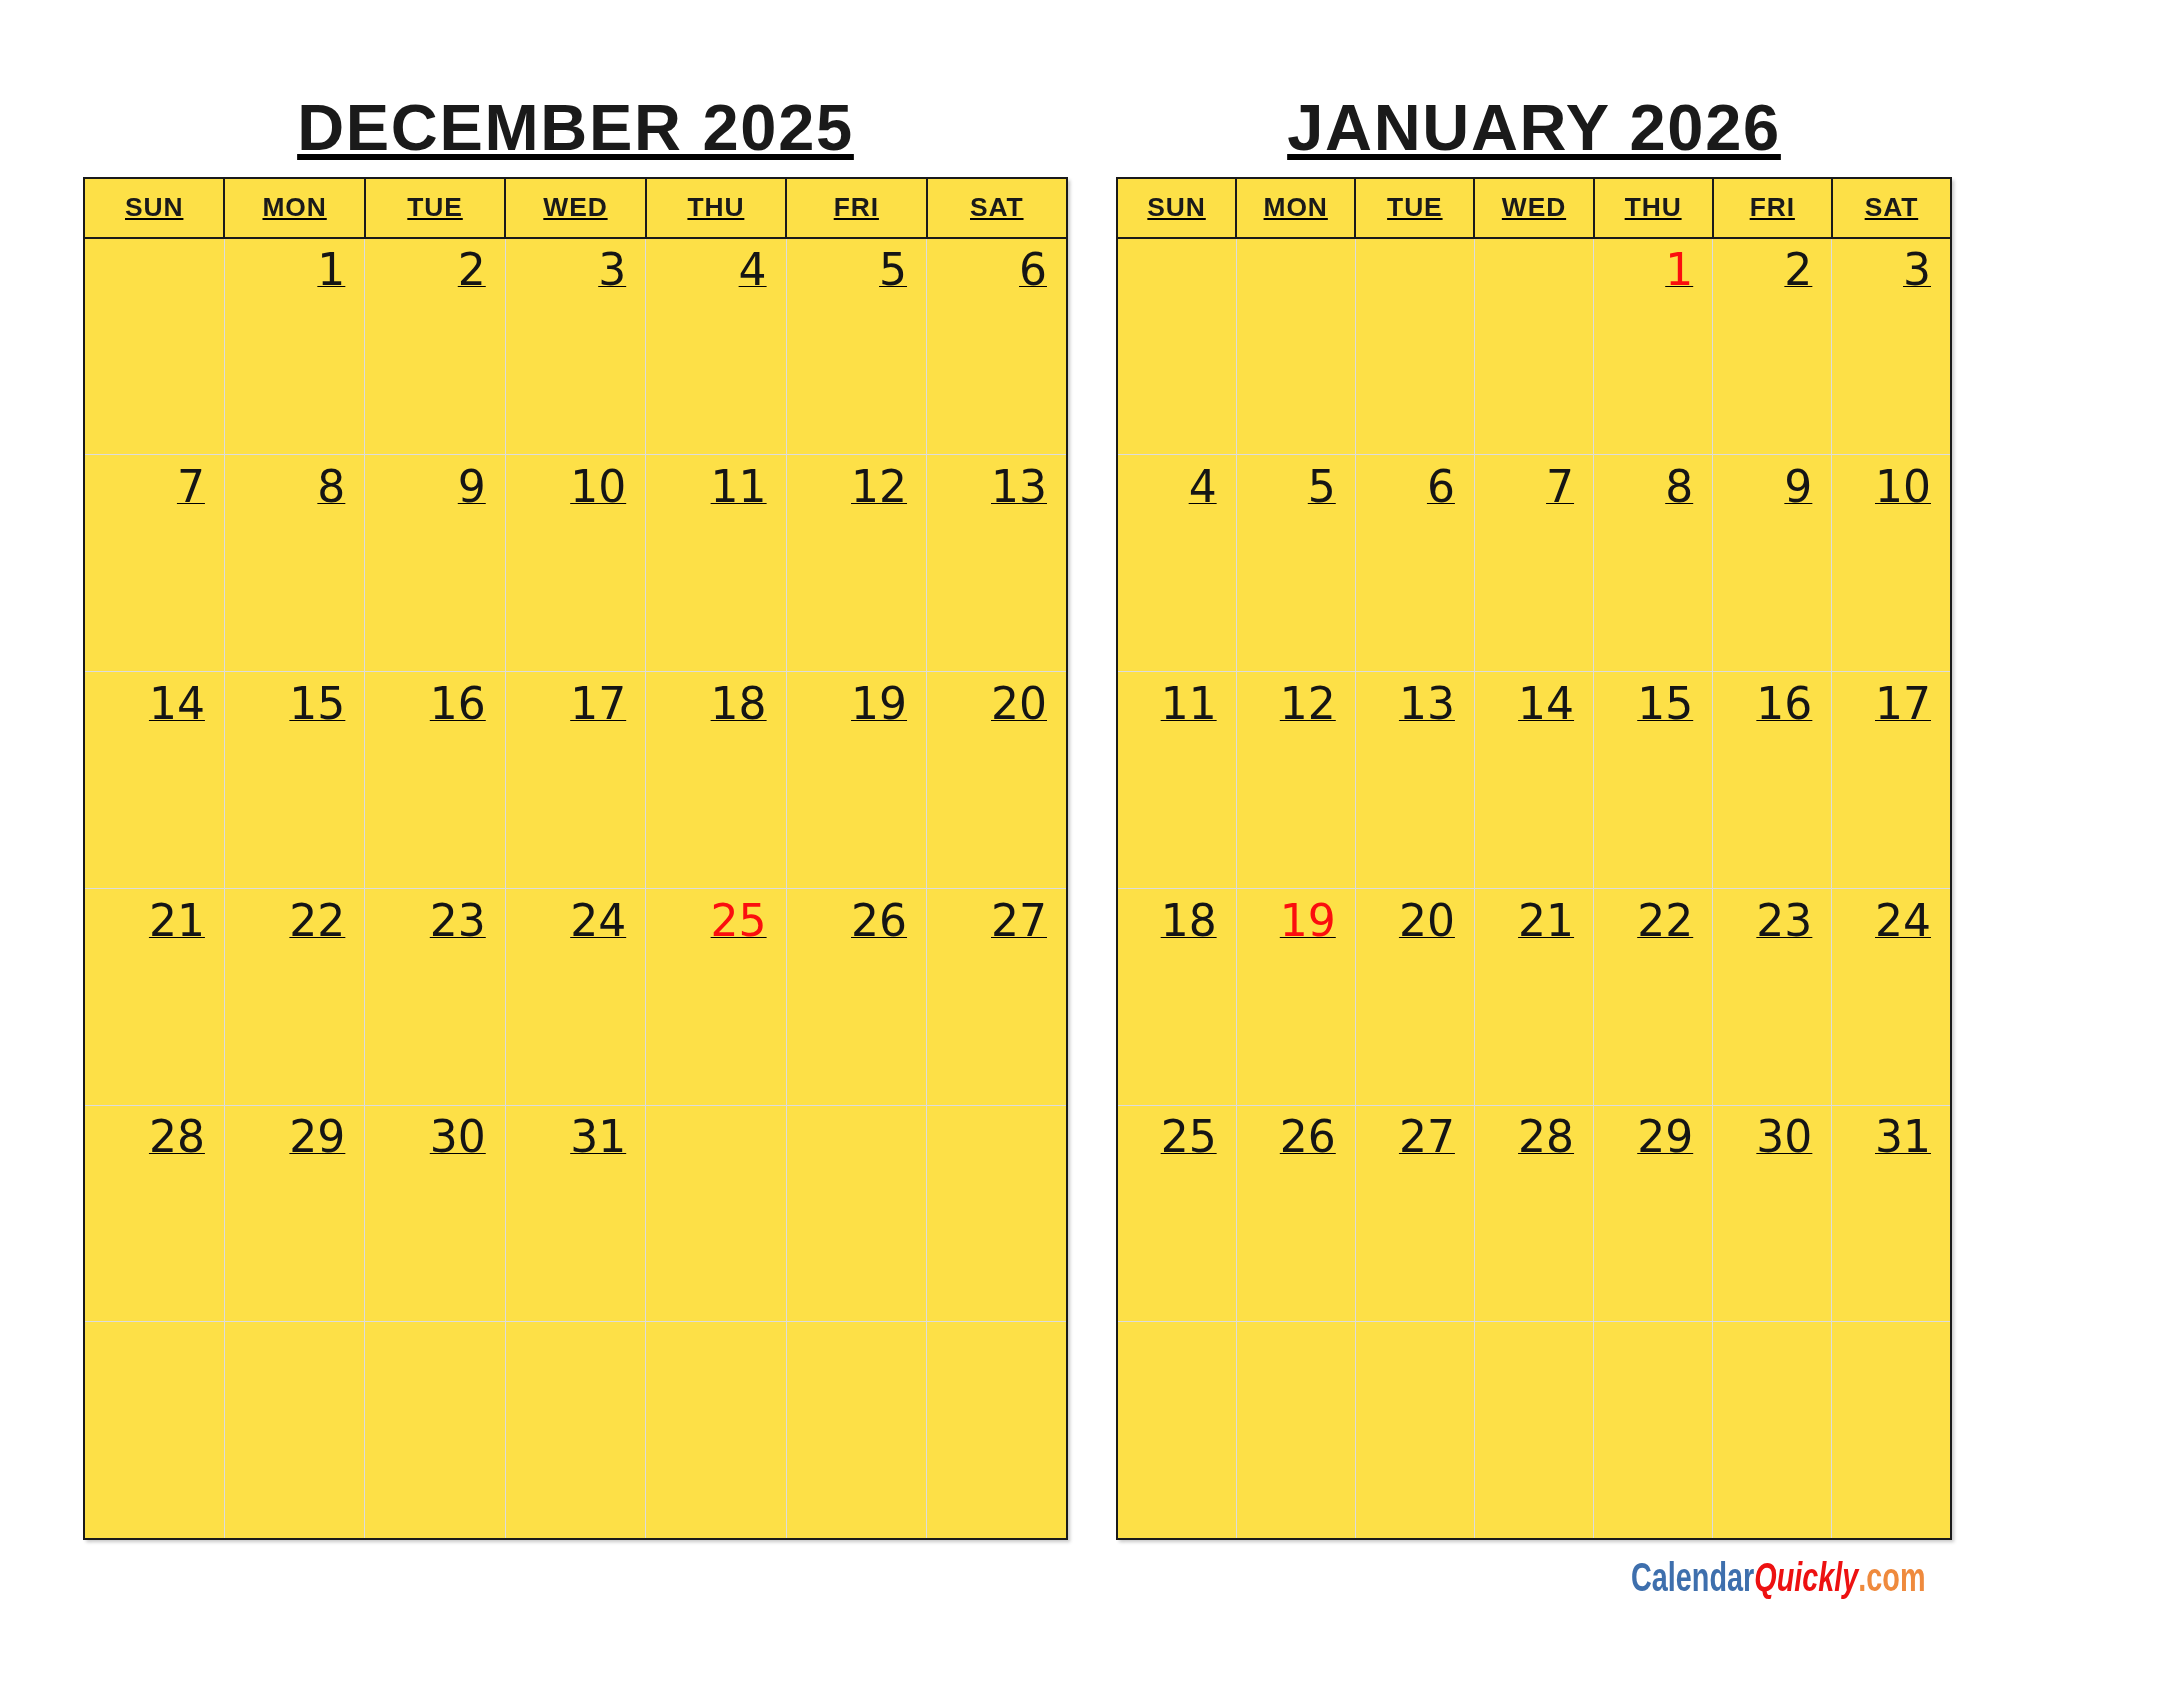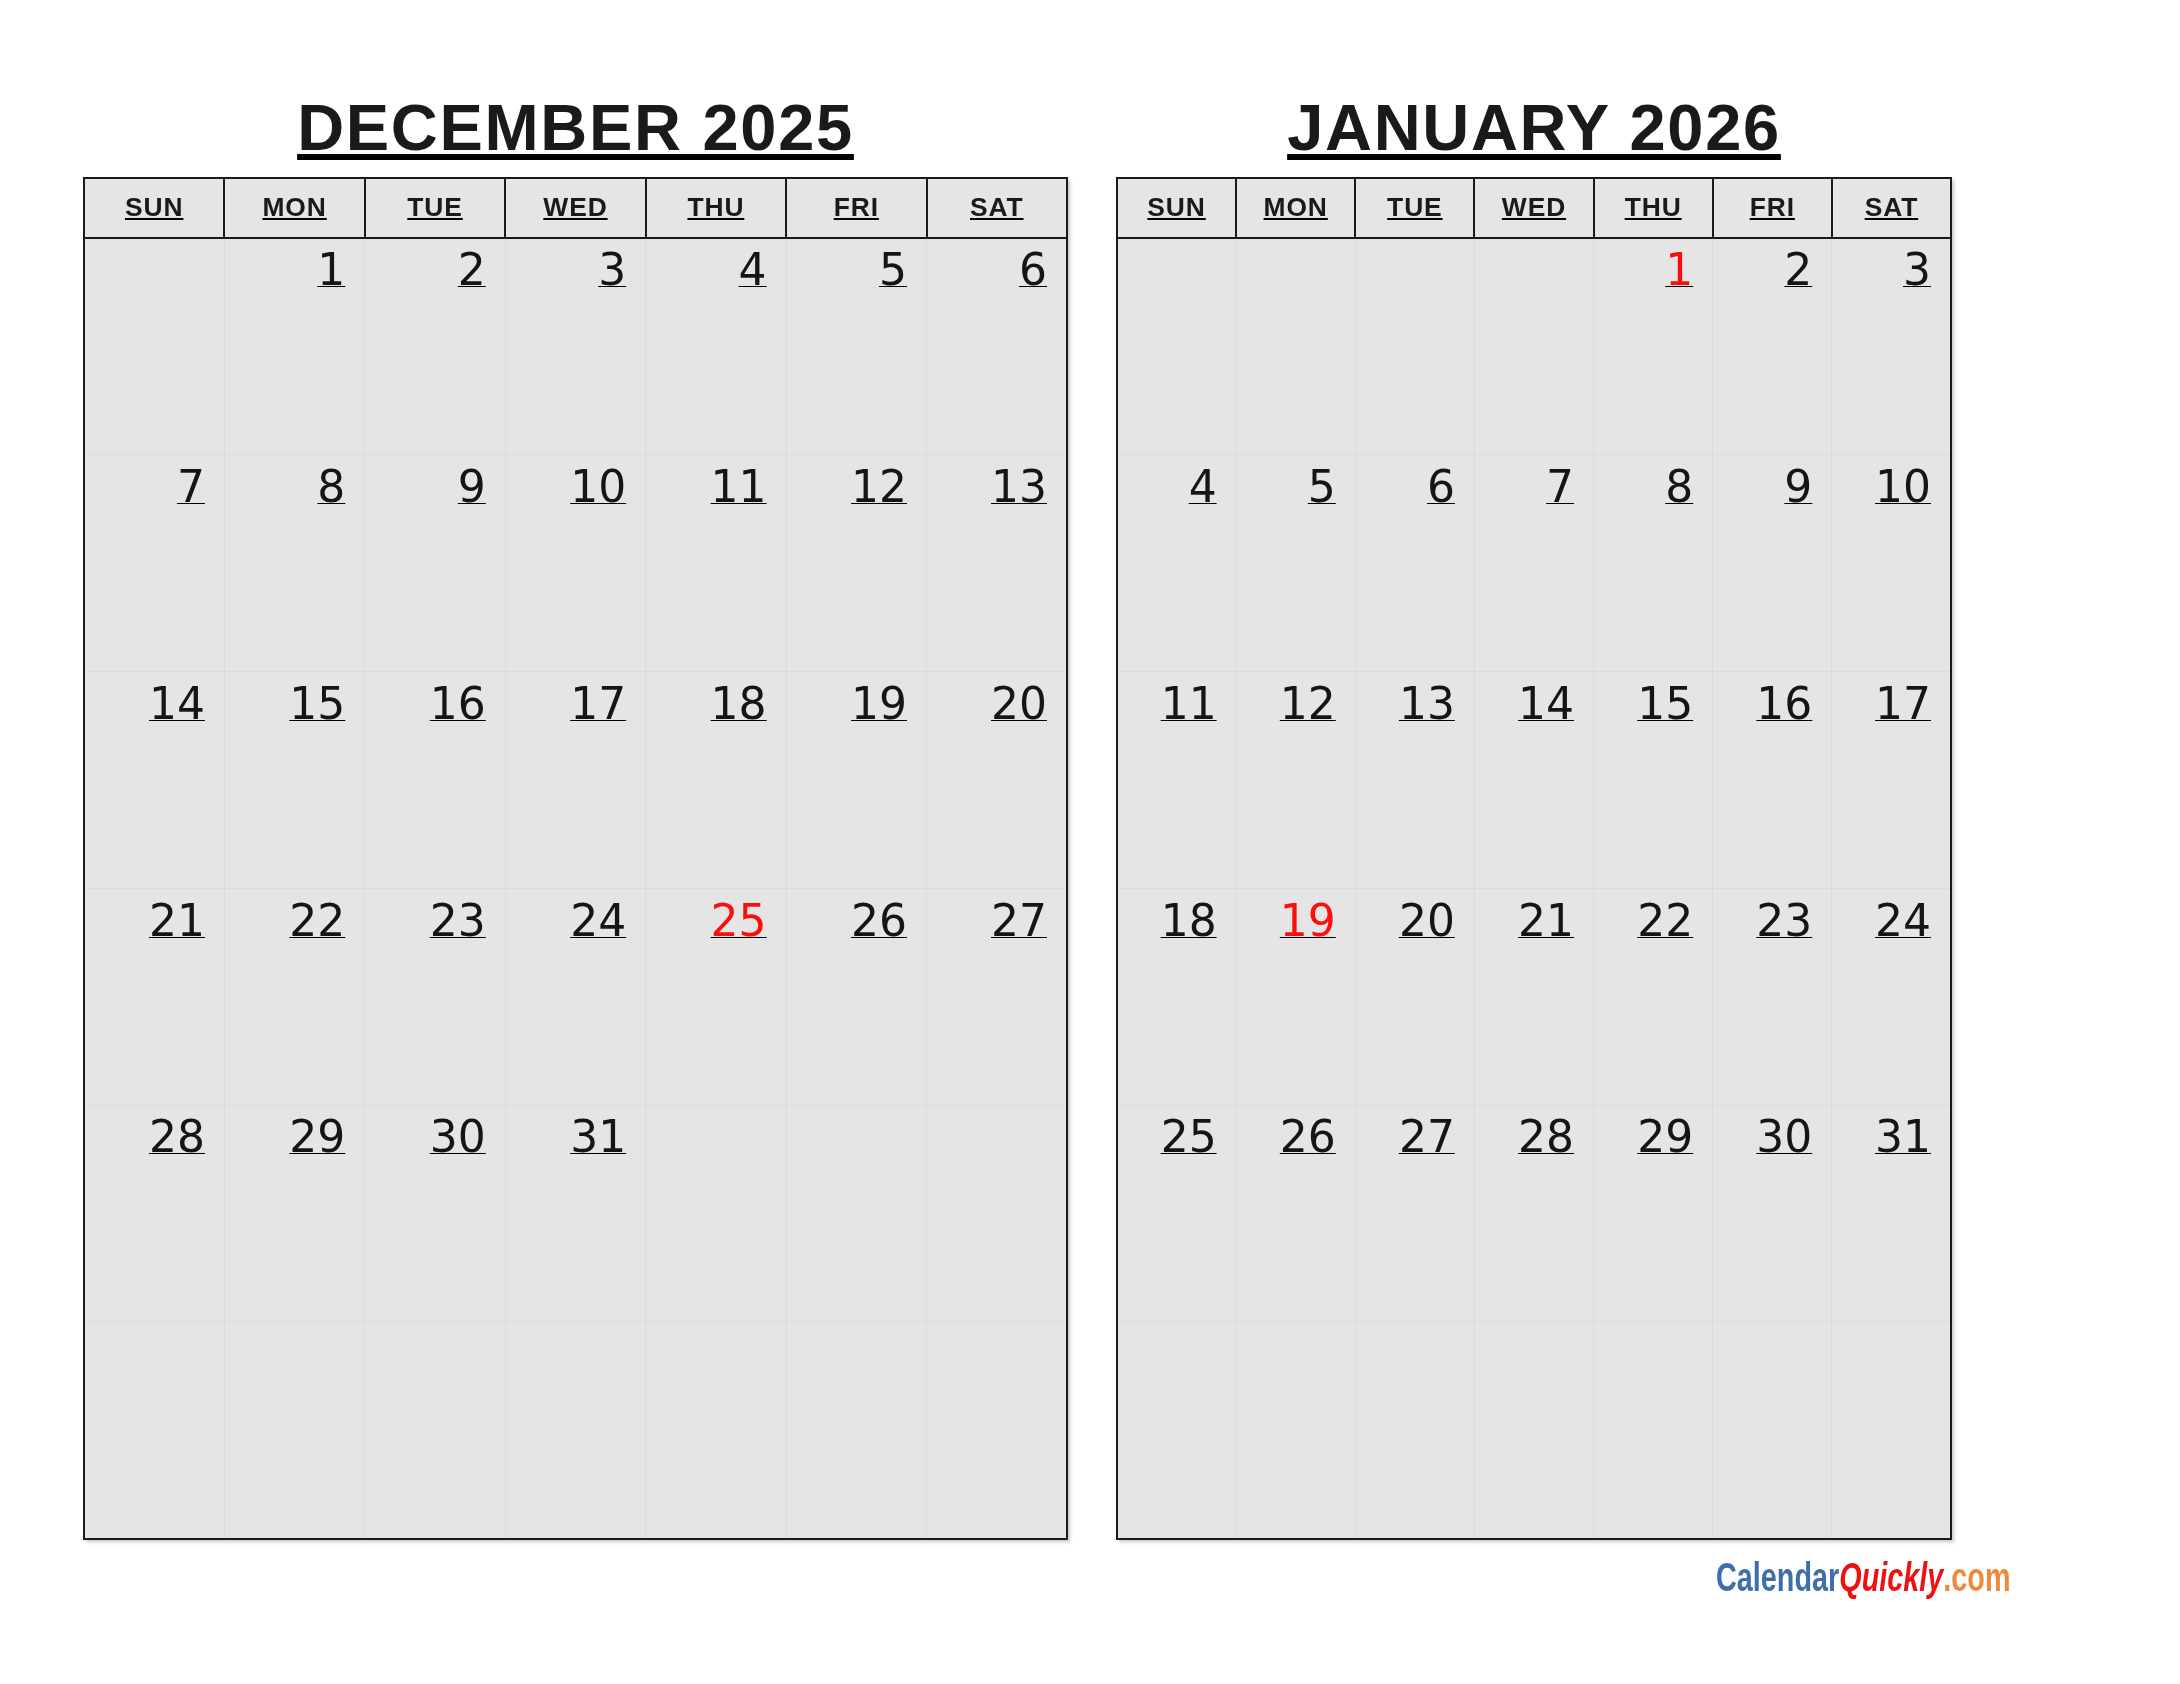--- a/index.html
+++ b/index.html
@@ -31,21 +31,21 @@
     font-weight:bold;
     letter-spacing:1.7px;
     color:var(--dark);
     font-family:"Liberation Sans",sans-serif;
   }
   table.grid{
     width:100%;
     table-layout:fixed;
     border-collapse:collapse;
     border:2.6px solid var(--dark);
-    background:#e5e5e5;
+    background:#fde047;
     box-shadow:2.6px 3.4px 3.4px rgba(0,0,0,0.22);
   }
   table.grid th{
     height:56px;
     border:2.1px solid var(--dark);
     font-size:26.4px;
     font-weight:bold;
     letter-spacing:0.9px;
     color:var(--dark);
     text-align:center;
@@ -63,21 +63,21 @@
     font-family:"DejaVu Sans","Liberation Sans",sans-serif;
     font-size:44px;
     line-height:1.12;
     color:var(--text);
   }
   .daynum.holiday{
     color:var(--holiday);
   }
   .footer{
     position:absolute;
-    left:1716px;
+    left:1631px;
     top:1555px;
   }
   .logo{
     display:inline-block;
     transform:scaleX(0.72);
     transform-origin:left center;
     white-space:nowrap;
     font-size:40px;
     font-weight:bold;
     font-family:"Liberation Sans",sans-serif;

